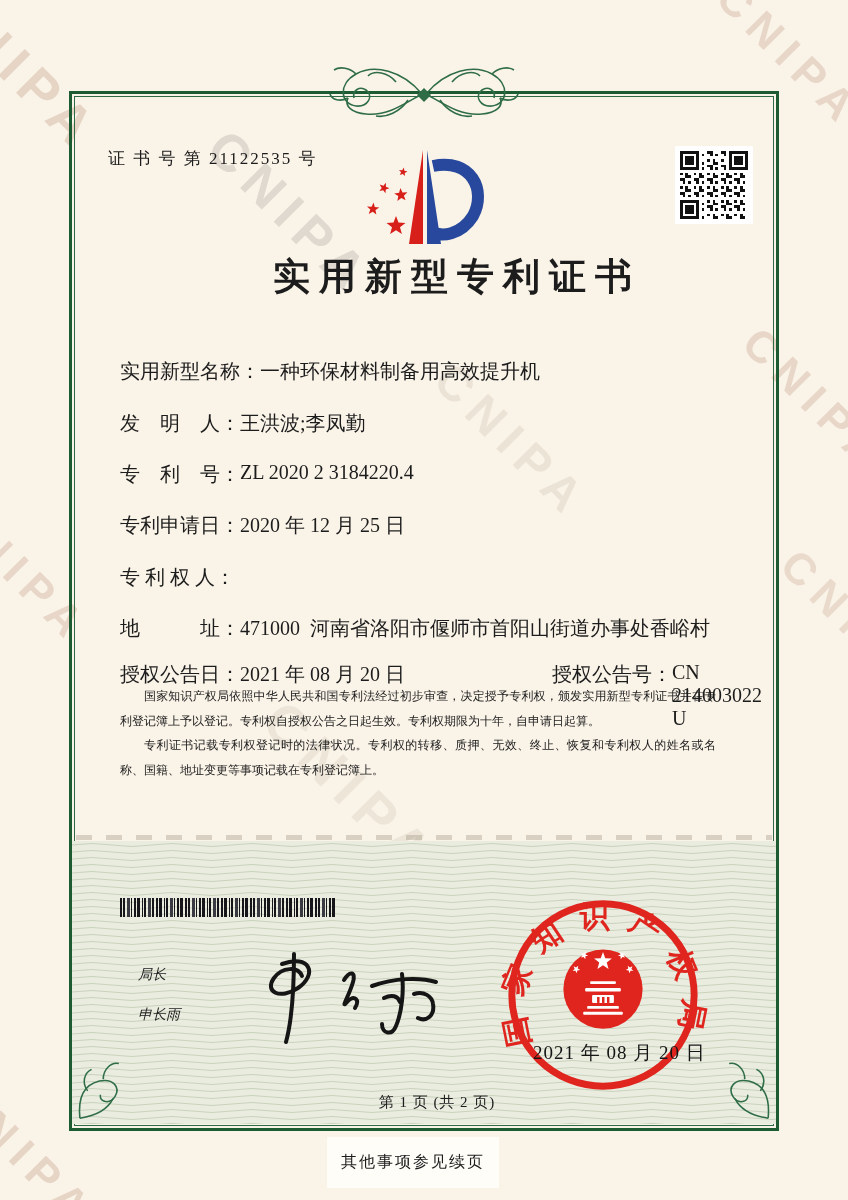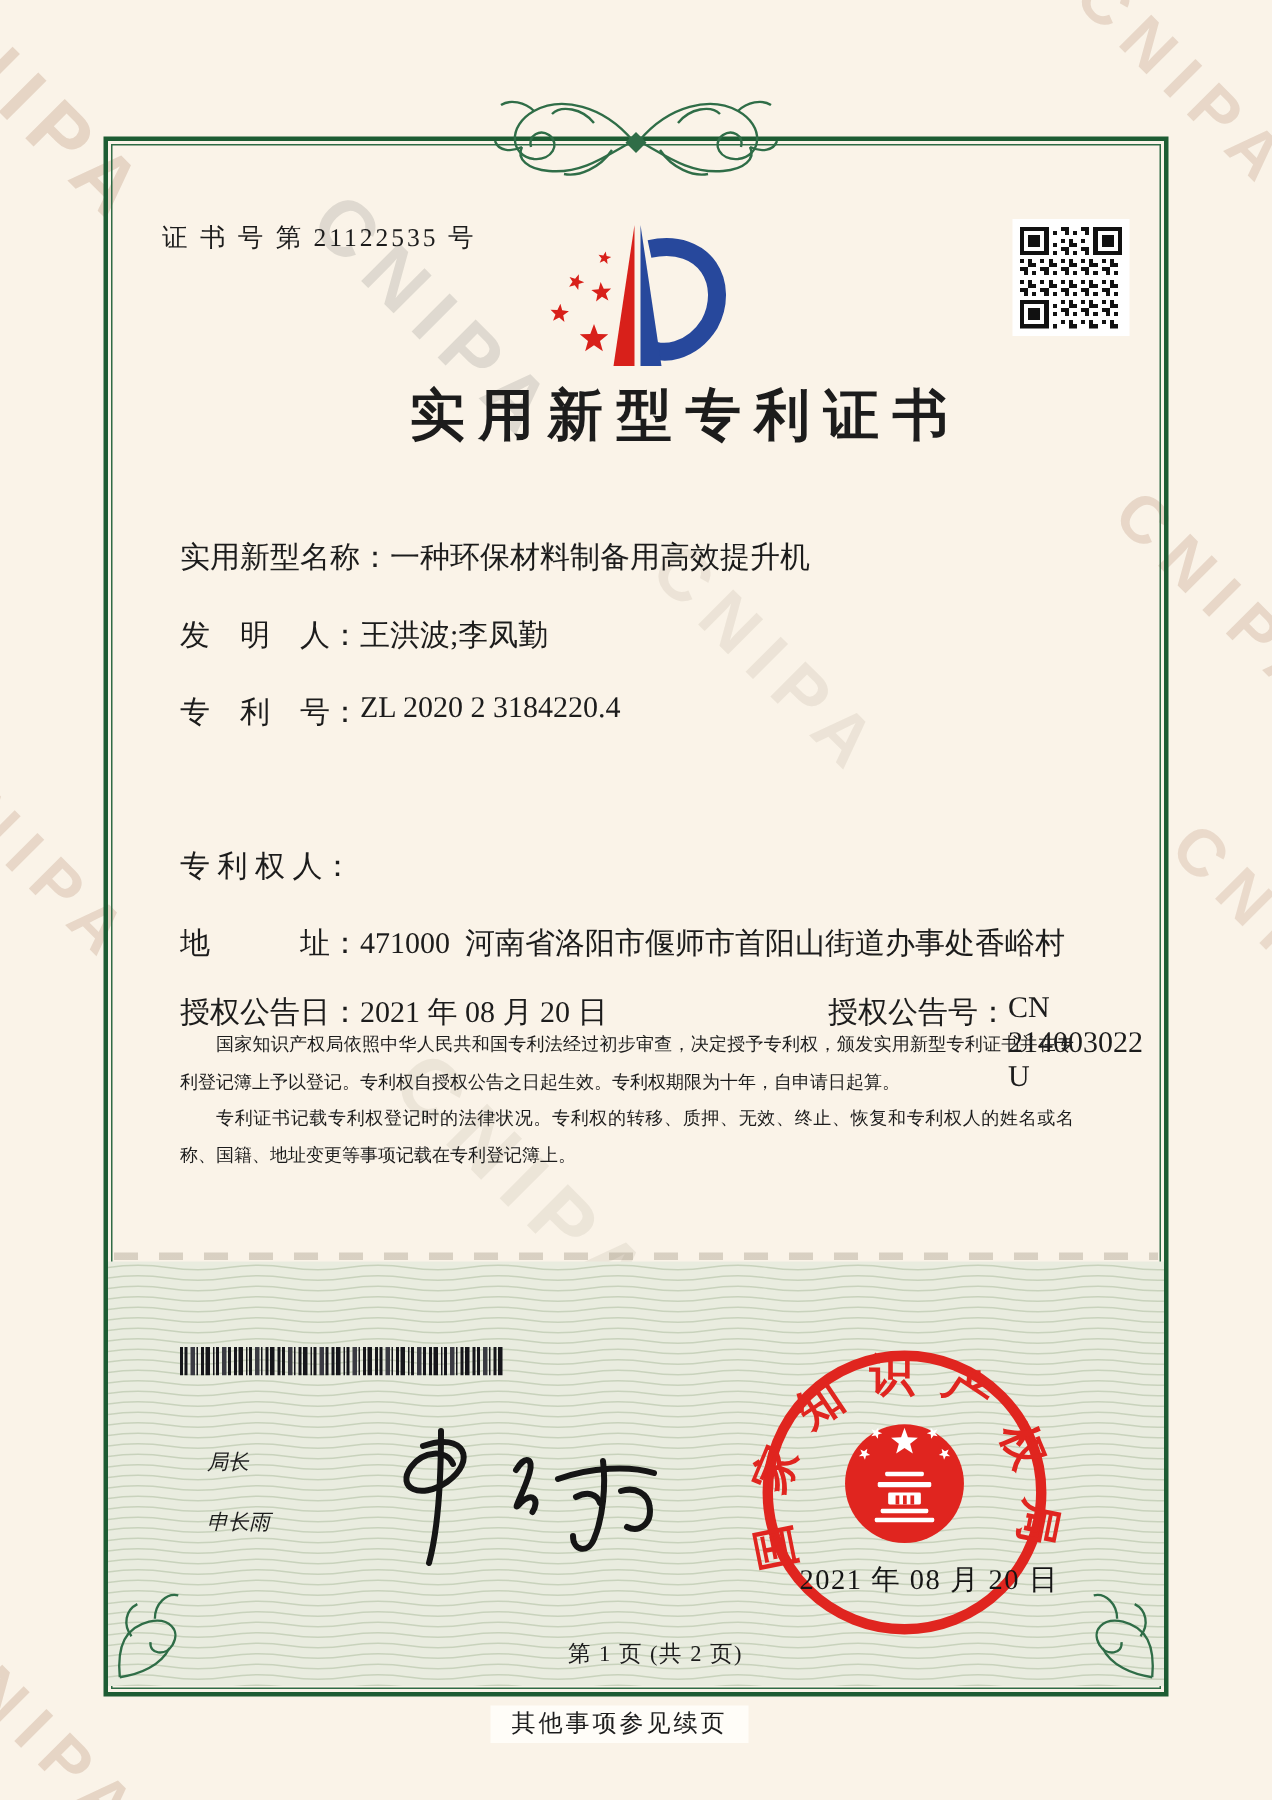--- a/index.html
+++ b/index.html
@@ -28,21 +28,21 @@
   .row2{position:absolute;left:432px;top:0;display:flex;}
   .paras{position:absolute;left:120px;top:684px;width:596px;font-size:12px;line-height:24.5px;
          text-align:justify;z-index:3;}
   .paras p{margin:0;text-indent:2em;}
   .barcode{position:absolute;left:120px;top:898px;width:217px;height:19px;z-index:3;}
   .signer{position:absolute;left:138px;font-size:14px;font-family:"Liberation Sans","DejaVu Sans",sans-serif;z-index:4;font-style:italic;}
   .signature{position:absolute;left:252px;top:950px;width:190px;height:95px;z-index:4;}
   .seal{position:absolute;left:494px;top:886px;width:218px;height:218px;z-index:4;}
   .seal-date{position:absolute;left:533px;top:1040px;font-size:19px;letter-spacing:1px;color:#151515;z-index:5;white-space:pre;}
   .page-num{position:absolute;left:69px;top:1093px;width:736px;text-align:center;font-size:15px;z-index:4;letter-spacing:1px;}
-  .cont-note{position:absolute;left:327px;top:1137px;background:#fffdf8;padding:2px 14px;font-size:16px;
+  .cont-note{position:absolute;left:327px;top:1137px;background:#fffdf8;padding:15px 14px;font-size:16px;
              letter-spacing:2px;z-index:3;}
 </style>
 </head>
 <body>
 
 <div class="page">
 
   <span class="wm" style="left:-38px;top:-32px;font-size:54px;color:rgba(214,188,168,.55)">CNIPA</span>
   <span class="wm" style="left:742px;top:-28px;font-size:44px;color:rgba(214,188,168,.5)">CNIPA</span>
   <span class="wm" style="left:238px;top:118px;font-size:52px;color:rgba(196,192,184,.5)">CNIPA</span>
@@ -312,20 +312,24 @@
     <span class="val">一种环保材料制备用高效提升机</span>
   </div>
   <div class="row" style="top:410px">
     <span class="lbl">发　明　人：</span>
     <span class="val">王洪波;李凤勤</span>
   </div>
   <div class="row" style="top:461px">
     <span class="lbl">专　利　号：</span>
     <span class="val">ZL 2020 2 3184220.4</span>
   </div>
+  <div class="row" style="top:512px">
+    <span class="lbl">专利申请日：</span>
+    <span class="val">2020 年 12 月 25 日</span>
+  </div>
   <div class="row" style="top:564px">
     <span class="lbl">专 利 权 人：</span>
   </div>
   <div class="row" style="top:615px">
     <span class="lbl">地　　　址：</span>
     <span class="val">471000  河南省洛阳市偃师市首阳山街道办事处香峪村</span>
   </div>
   <div class="row" style="top:661px;width:660px">
     <span class="lbl">授权公告日：</span>
     <span class="val">2021 年 08 月 20 日</span>

